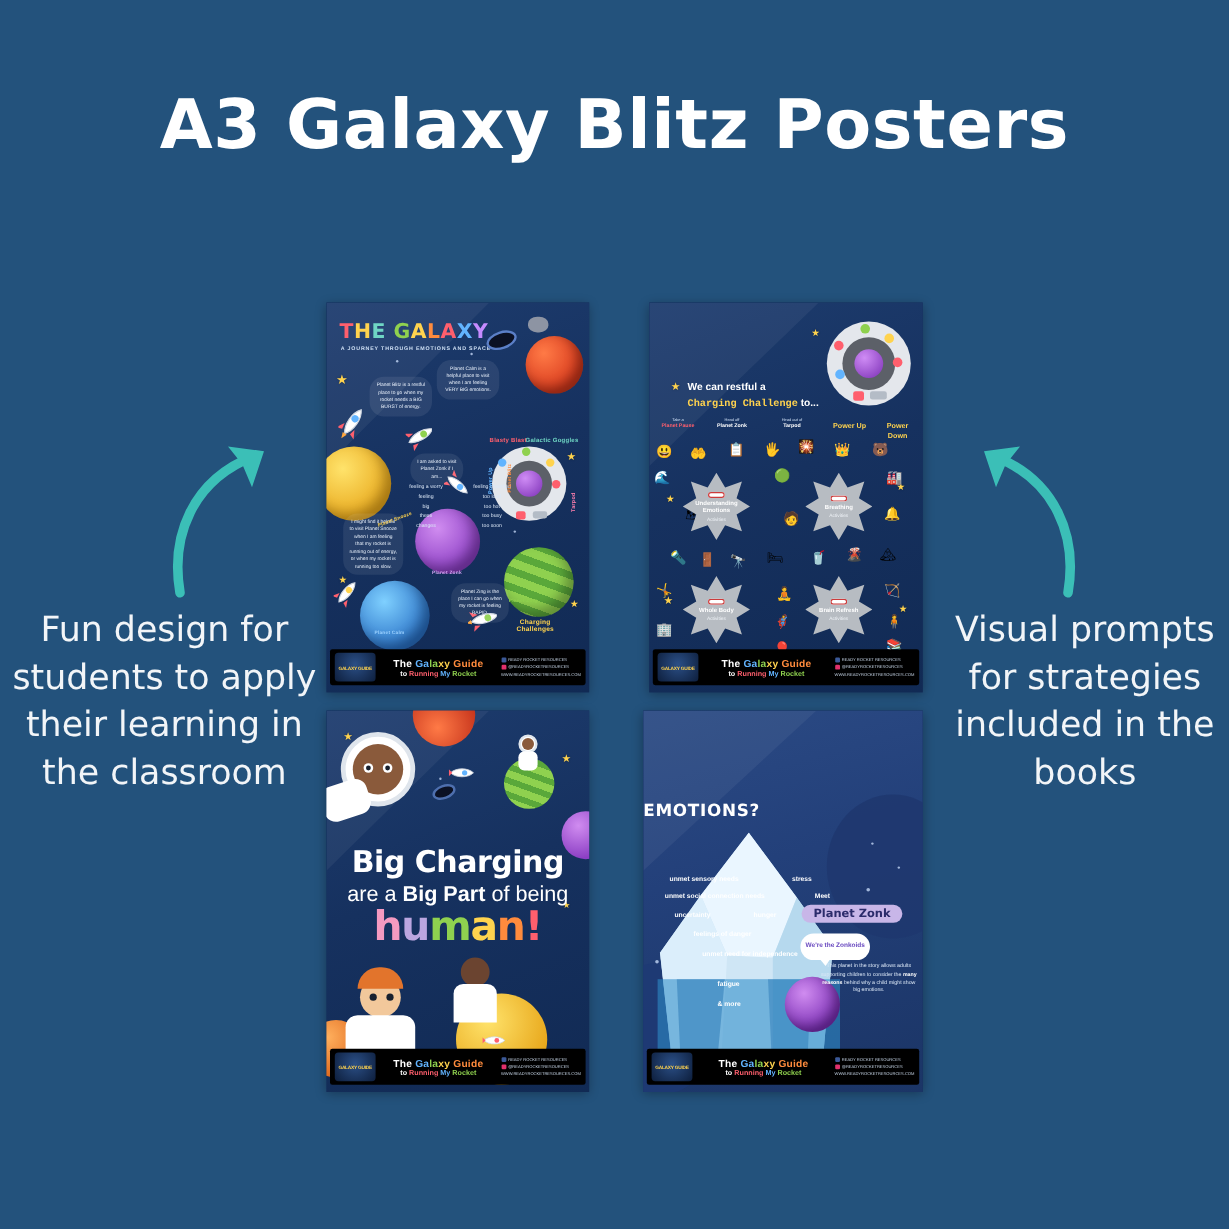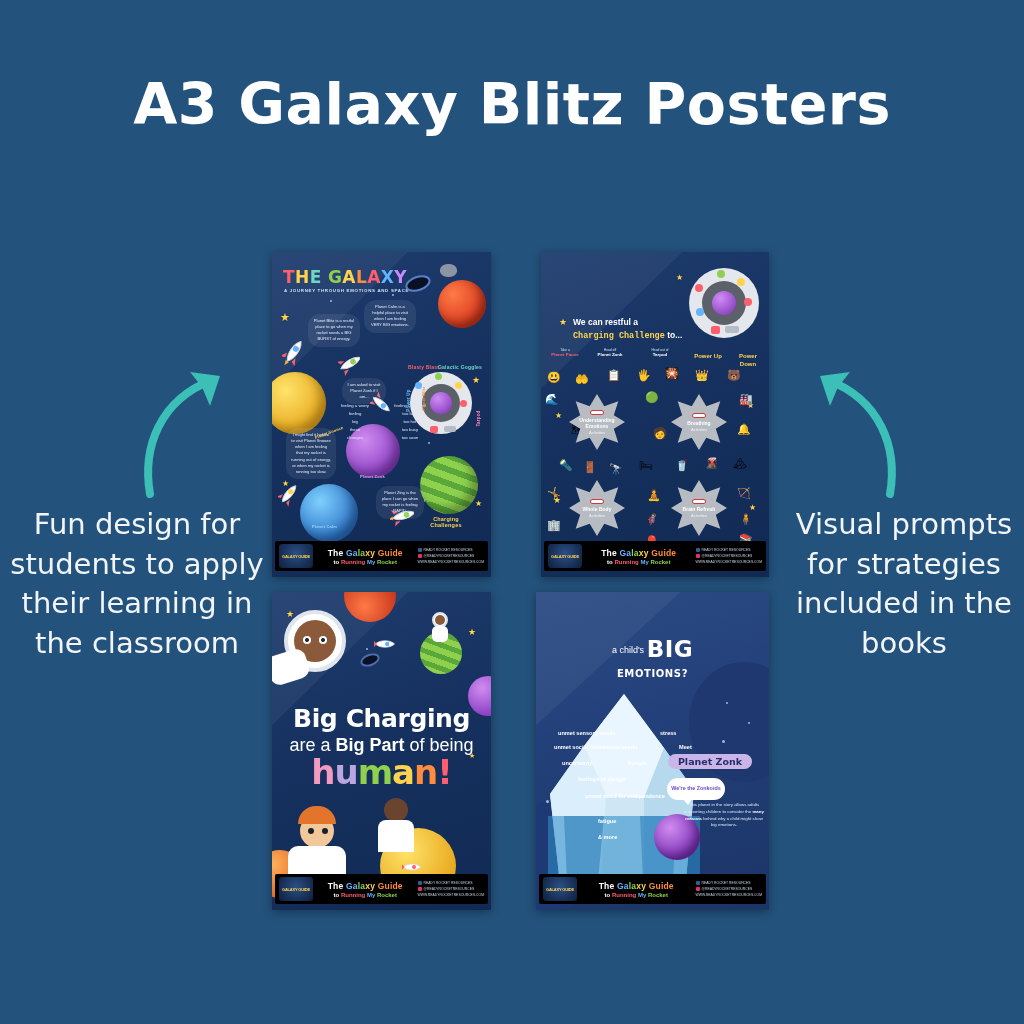--- a/index.html
+++ b/index.html
@@ -195,23 +195,23 @@
   #p3-human i:nth-child(5){color:#ff8b3d}
   #p3-human i:nth-child(6){color:#ff5f6d}
 
   
   #p4-t1 { position:absolute; left:0; right:0; top:22px; text-align:center;
            color:#ffffff; font-family:"DejaVu Sans",sans-serif;
            font-weight:bold; font-size:16px; }
   #p4-t2 { position:absolute; left:0; right:0; top:44px; text-align:center;
            color:#ffffff; font-size:9px; }
   #p4-t2 b { font-family:"DejaVu Sans",sans-serif; font-size:23px; letter-spacing:.5px; vertical-align:-4px; }
-  #p4-t3 { position:absolute; left:0; right:0; top:76px; text-align:center;
+  #p4-t3 { position:absolute; left:0; right:0; top:76px; 
            color:#ffffff; font-family:"DejaVu Sans",sans-serif;
-           font-weight:bold; font-size:10px; letter-spacing:.6px; }
+           font-weight:bold; font-size:14px; letter-spacing:.6px; }
   .berg-line {
     position:absolute; color:#ffffff; font-size:5.6px; font-weight:bold;
     white-space:nowrap; text-align:center;
   }
   #p4-meet { position:absolute; left:143px; top:152px; color:#ffffff;
              font-size:5.6px; font-weight:bold; }
   #p4-zonk {
     position:absolute; left:132px; top:162px; width:84px; height:15px;
     background:#c8b6e8; border-radius:8px; color:#2b2b6b;
     font-family:"DejaVu Sans",sans-serif; font-weight:bold; font-size:9.5px;
@@ -624,24 +624,20 @@
   <div class="corner-wedge"></div>
   <div style="position:absolute;right:-30px;top:70px;width:110px;height:120px;border-radius:50%;background:rgba(30,55,110,.85);"></div>
   <div style="position:absolute;left:-34px;top:210px;width:96px;height:110px;border-radius:50%;background:rgba(30,58,116,.9);"></div>
 
   <div class="dot" style="left:190px;top:110px;width:2px;height:2px;"></div>
   <div class="dot" style="left:212px;top:130px;width:2px;height:2px;"></div>
   <div class="dot" style="left:186px;top:148px;width:3px;height:3px;"></div>
   <div class="dot" style="left:10px;top:208px;width:3px;height:3px;"></div>
   <div class="dot" style="left:36px;top:254px;width:2px;height:2px;background:#ffd34e;"></div>
 
-  <div id="p4-t2">
-    <span>a child's</span>
-    <b>BIG</b>
-  </div>
   <div id="p4-t3">EMOTIONS?</div>
 
   <svg style="position:absolute;left:8px;top:98px;width:160px;height:212px;" viewBox="0 0 160 212">
     <polygon points="80,4 120,58 150,100 140,212 18,212 6,104 40,56" fill="#cfe6f5"></polygon>
     <polygon points="80,4 120,58 100,108 62,106 40,56" fill="#eaf6ff"></polygon>
     <polygon points="120,58 150,100 140,212 100,212 100,108" fill="#b6d9ee"></polygon>
     <polygon points="6,104 40,56 62,106 56,212 18,212" fill="#dbeefb"></polygon>
     <rect x="4" y="126" width="152" height="86" fill="#2f8ec9" opacity="0.58"></rect>
     <polygon points="20,126 60,126 52,212 24,212" fill="#1f6fb0" opacity="0.45"></polygon>
     <polygon points="96,126 132,126 128,212 100,212" fill="#1f6fb0" opacity="0.40"></polygon>

